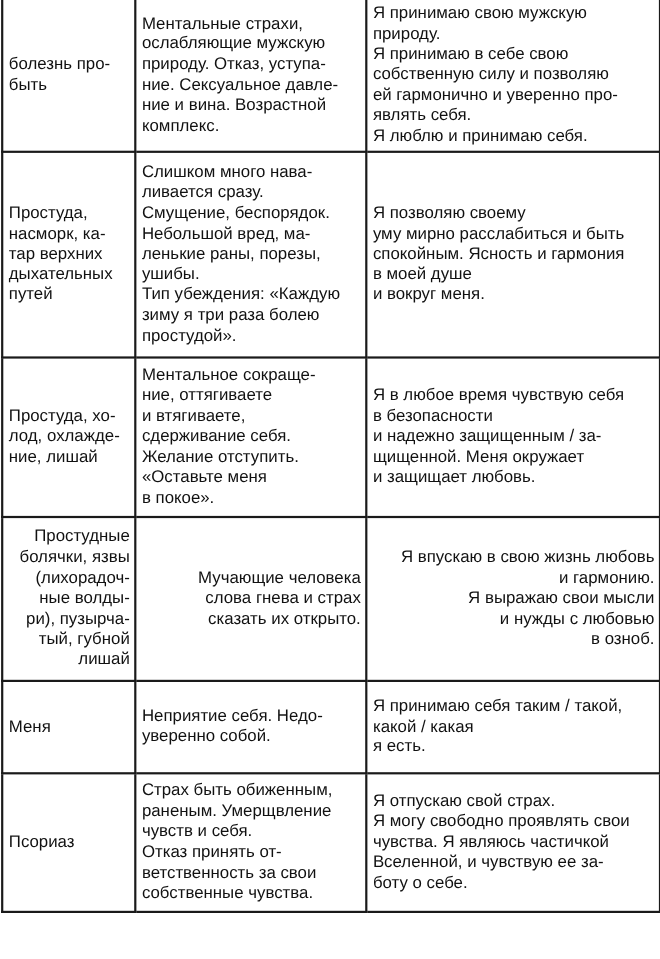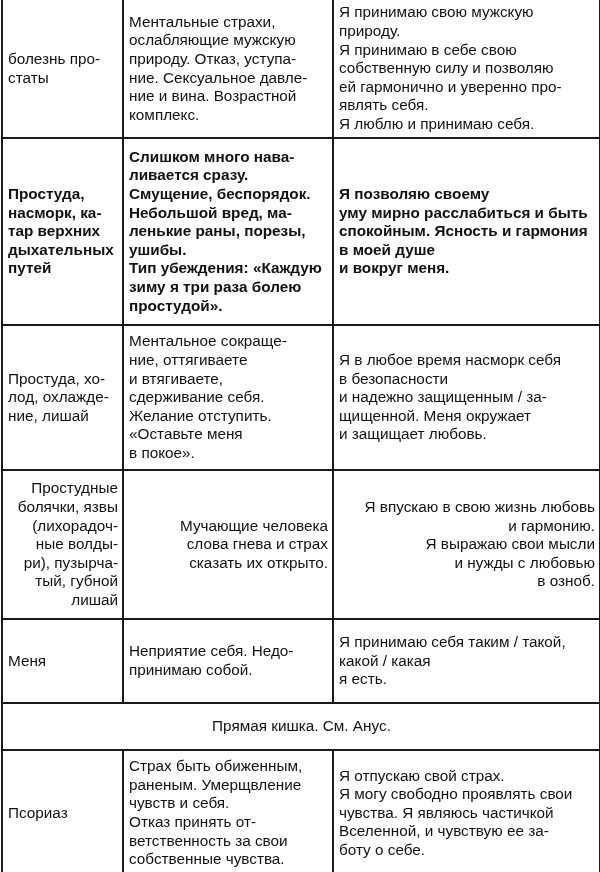--- a/index.html
+++ b/index.html
@@ -20,41 +20,41 @@
     vertical-align: middle;
     padding: 0 4px 0 5px;
     white-space: pre-line;
     overflow: hidden;
   }
   col.c1 { width: 121px; }
   col.c2 { width: 210px; }
   col.c3 { width: 267px; }
   td.span { text-align: center; }
   tr.r1 td { height: 137px; }
-  tr.r2 td { height: 185px; font-weight: bold; }
+  tr.r2 td { height: 185px; }
   tr.r3 td { height: 143px; border-radius: 15px; }
   tr.r4 td { height: 147px; text-align: right; }
   tr.r5 td { height: 82px; }
   tr.r6 td { height: 45px; }
   tr.r7 td { height: 124px; }
 </style>
 </head>
 <body>
 
 <div class="page">
   <table class="grid">
     <colgroup>
       <col class="c1">
         <col class="c2">
         <col class="c3">
     </colgroup>
     <tbody>
       <tr class="r1">
         <td>болезнь про-
-статы</td>
+быть</td>
         <td>Ментальные страхи,
 ослабляющие мужскую
 природу. Отказ, уступа-
 ние. Сексуальное давле-
 ние и вина. Возрастной
 комплекс.</td>
         <td>Я принимаю свою мужскую
 природу.
 Я принимаю в себе свою
 собственную силу и позволяю
@@ -87,21 +87,21 @@
         <td>Простуда, хо-
 лод, охлажде-
 ние, лишай</td>
         <td>Ментальное сокраще-
 ние, оттягиваете
 и втягиваете,
 сдерживание себя.
 Желание отступить.
 «Оставьте меня
 в покое».</td>
-        <td>Я в любое время насморк себя
+        <td>Я в любое время чувствую себя
 в безопасности
 и надежно защищенным / за-
 щищенной. Меня окружает
 и защищает любовь.</td>
       </tr>
       <tr class="r4">
         <td>Простудные
 болячки, язвы
 (лихорадоч-
 ные волды-
@@ -113,27 +113,24 @@
 сказать их открыто.</td>
         <td>Я впускаю в свою жизнь любовь
 и гармонию.
 Я выражаю свои мысли
 и нужды с любовью
 в озноб.</td>
       </tr>
       <tr class="r5">
         <td>Меня</td>
         <td>Неприятие себя. Недо-
-принимаю собой.</td>
+уверенно собой.</td>
         <td>Я принимаю себя таким / такой,
 какой / какая
 я есть.</td>
-      </tr>
-      <tr class="r6">
-        <td class="span" colspan="3">Прямая кишка.  См. Анус.</td>
       </tr>
       <tr class="r7">
         <td>Псориаз</td>
         <td>Страх быть обиженным,
 раненым. Умерщвление
 чувств и себя.
 Отказ принять от-
 ветственность за свои
 собственные чувства.</td>
         <td>Я отпускаю свой страх.

